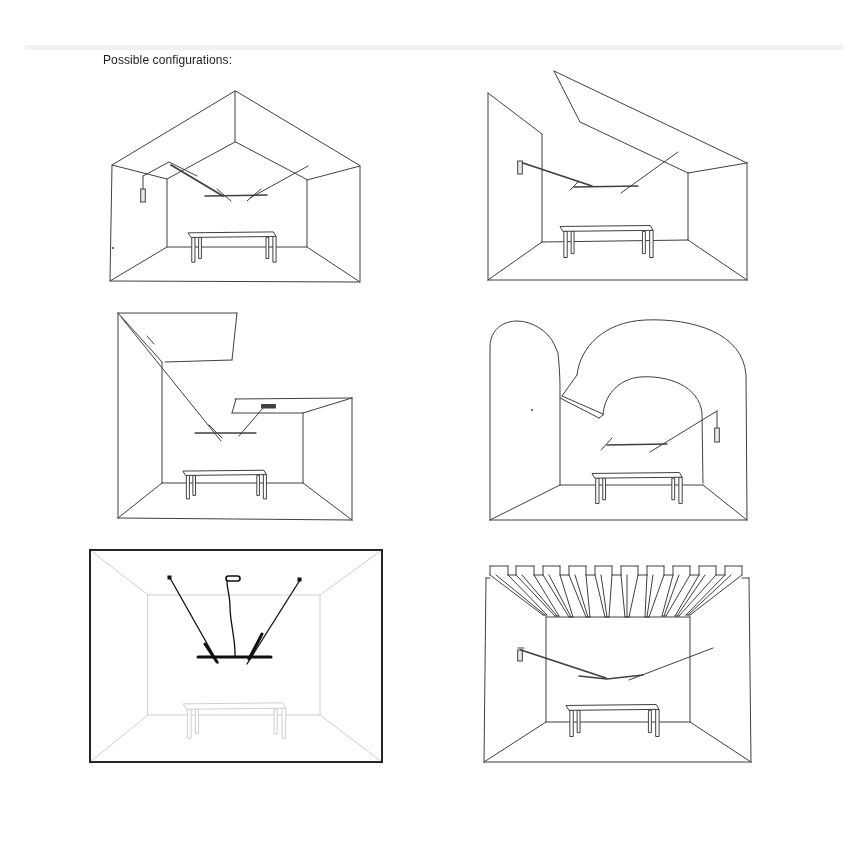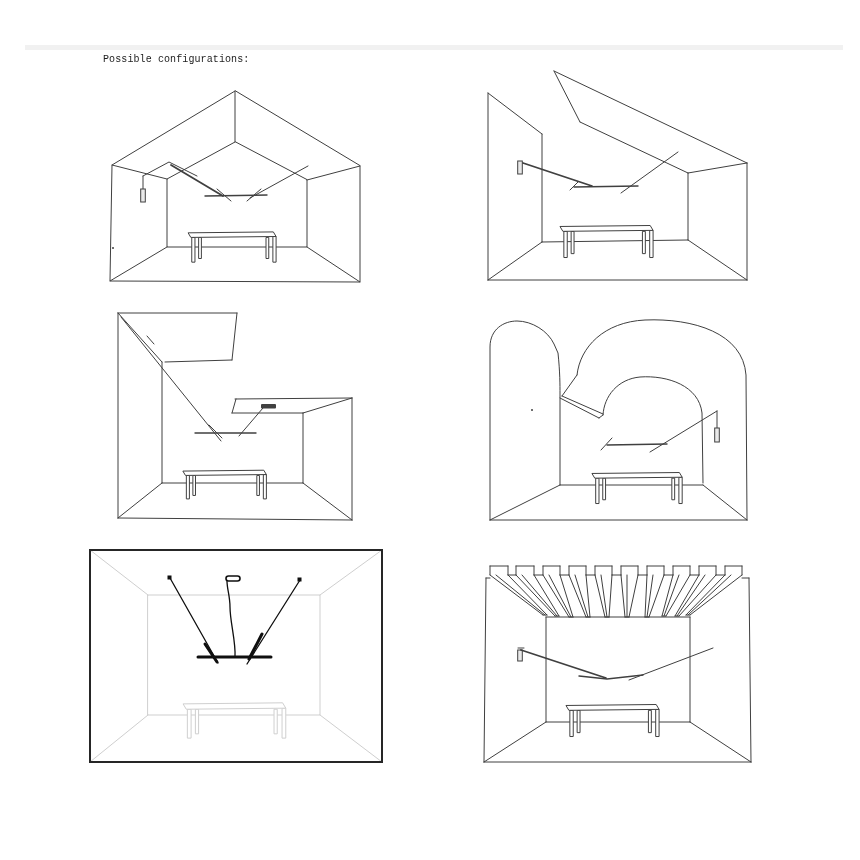--- a/index.html
+++ b/index.html
@@ -3,22 +3,22 @@
 <meta charset="utf-8">
 <style>
   :root{
     --line:#404040; --faint:#cfcfcf; --black:#0f0f0f;
     --divider:#f1f1f1; --text:#1c1c1c; --border:#262626; --bg:#ffffff;
   }
   html,body{margin:0;padding:0;background:var(--bg);}
   .canvas{position:relative;width:860px;height:860px;background:var(--bg);overflow:hidden;
           font-family:"Liberation Sans", sans-serif;}
   .divider{position:absolute;left:25px;top:45px;width:818px;height:5px;background:var(--divider);}
-  .page-title{position:absolute;left:103px;top:53px;font-size:10px;line-height:14px;
-              color:var(--text);letter-spacing:.1px;font-family:Liberation Mono, monospace;}
+  .page-title{position:absolute;left:103px;top:53px;font-size:12px;line-height:14px;
+              color:var(--text);letter-spacing:.1px;}
   svg.figures{position:absolute;left:0;top:0;width:860px;height:860px;color:var(--line);}
   svg .ln{stroke:currentColor;stroke-width:1;fill:none;stroke-linecap:round;stroke-linejoin:round;}
   svg .thick{stroke:currentColor;stroke-width:1.8;fill:none;stroke-linecap:round;}
   svg .bar{stroke:currentColor;stroke-width:1.4;fill:none;stroke-linecap:round;}
   svg .filld{fill:currentColor;stroke:none;}
   svg .cyl{fill:#e9e9e9;stroke:currentColor;stroke-width:1;}
   svg .fn-g{color:var(--faint);}
   svg .bk-g{color:var(--black);}
   svg .bk-bar{stroke:currentColor;stroke-width:3;fill:none;stroke-linecap:round;}
   svg .bk-thin{stroke:currentColor;stroke-width:1.3;fill:none;stroke-linecap:round;}

